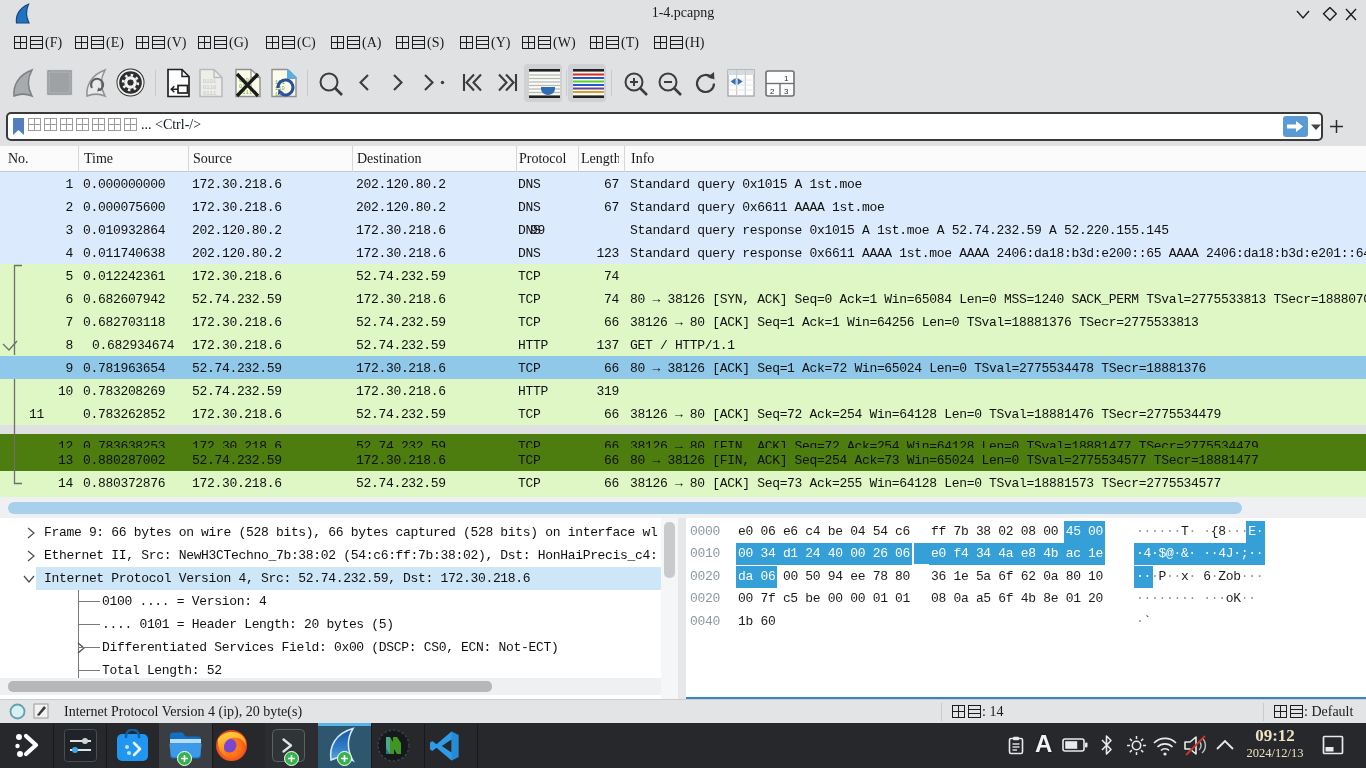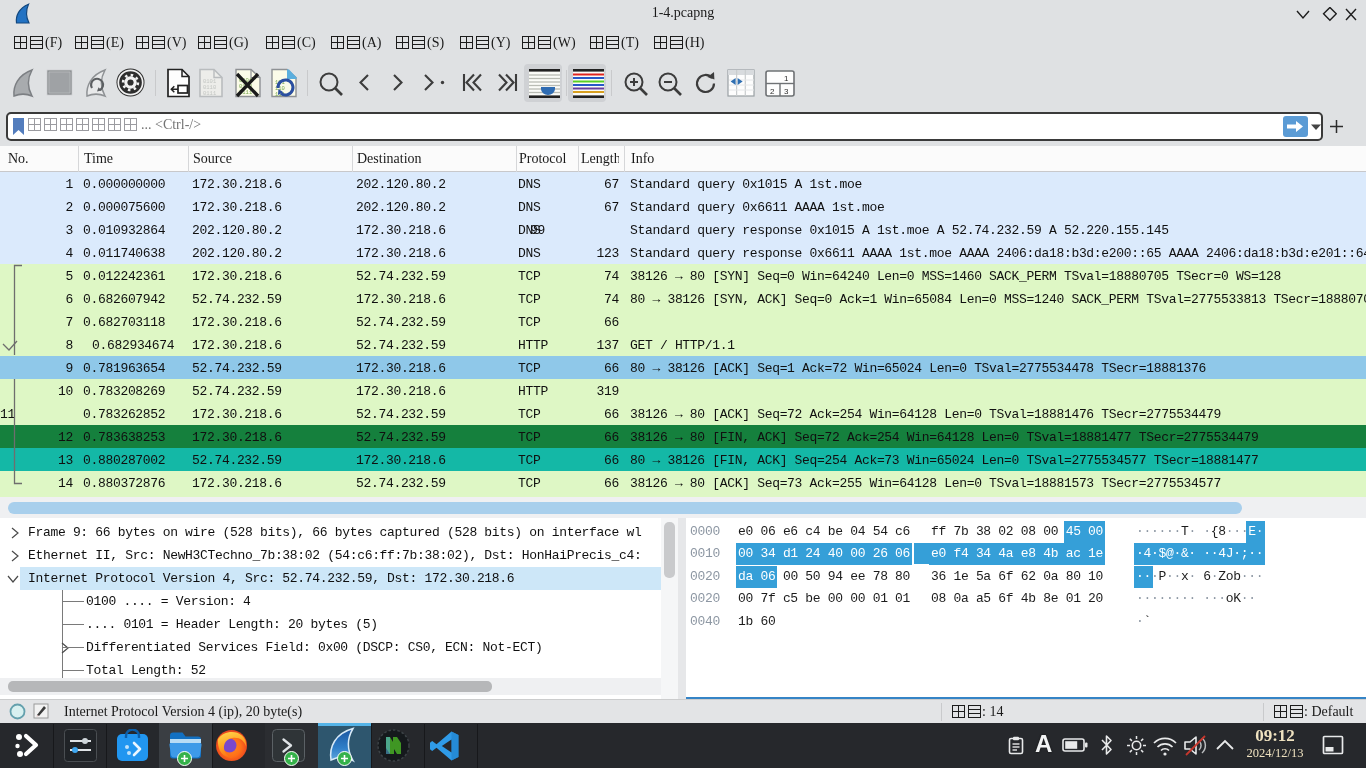--- a/index.html
+++ b/index.html
@@ -192,21 +192,21 @@
         <text x="19" y="11" font-family="Liberation Sans" font-size="8" fill="#2c2c2c">1</text>
         <text x="5" y="23.5" font-family="Liberation Sans" font-size="8" fill="#2c2c2c">2</text>
         <text x="19" y="23.5" font-family="Liberation Sans" font-size="8" fill="#2c2c2c">3</text>
       </svg>
 </div>
 
 <div class="abs" style="left:6px;top:112px;width:1317px;height:29px;background:#fff;border:2px solid #3a3a3a;border-radius:5px"></div>
 <svg class="abs" style="left:11px;top:117px" width="15" height="19" viewBox="0 0 15 19">
       <path d="M2,1 h11 v17 l-5.5,-5 l-5.5,5 Z" fill="#537dbd"></path>
     </svg>
-<div class="abs" style="left:26px;top:117px;font-size:14px;color:#737373" id="fph"><span class="cjk gr"></span><span class="cjk gr"></span><span class="cjk gr"></span><span class="cjk gr"></span><span class="cjk gr"></span><span class="cjk gr"></span><span class="cjk gr"></span><span style="margin-left:3px">... &lt;Ctrl-/&gt;</span></div>
+<div class="abs" style="left:26px;top:117px;font-size:14px;color:#0f172a" id="fph"><span class="cjk gr"></span><span class="cjk gr"></span><span class="cjk gr"></span><span class="cjk gr"></span><span class="cjk gr"></span><span class="cjk gr"></span><span class="cjk gr"></span><span style="margin-left:3px">... &lt;Ctrl-/&gt;</span></div>
 <div class="abs" style="left:1283px;top:116px;width:25px;height:21px;background:#5b9bd5;border-radius:3px"></div>
 <svg class="abs" style="left:1286px;top:120px" width="19" height="13" viewBox="0 0 19 13">
       <path d="M1,4.5 h9 v-3.5 l7,5.5 l-7,5.5 v-3.5 h-9 Z" fill="#fff"></path>
     </svg>
 <svg class="abs" style="left:1310px;top:123px" width="12" height="8" viewBox="0 0 12 8">
       <path d="M1,1.5 h10 l-5,5.5 Z" fill="#454545"></path>
     </svg>
 <svg class="abs" style="left:1329px;top:119px" width="15" height="15" viewBox="0 0 15 15">
       <path d="M7.5,1 v13 M1,7.5 h13" stroke="#2c2c2c" stroke-width="1.5"></path>
     </svg>
@@ -264,38 +264,38 @@
 <div class="c" style="left:530px;width:89px;text-align:right">123</div>
 <div class="c" style="left:630px">Standard query response 0x6611 AAAA 1st.moe AAAA 2406:da18:b3d:e200::65 AAAA 2406:da18:b3d:e201::64</div>
 </div>
 <div class="row" style="top:92px;background:#def7c5">
 <div class="c" style="left:0;width:73px;text-align:right">5</div>
 <div class="c" style="left:83px">0.012242361</div>
 <div class="c" style="left:192px">172.30.218.6</div>
 <div class="c" style="left:356px">52.74.232.59</div>
 <div class="c" style="left:518px">TCP</div>
 <div class="c" style="left:530px;width:89px;text-align:right">74</div>
-<div class="c" style="left:630px">38126 → 80 [SYN] Seq=0 Win=64240 Len=0 MSS=1460 SACK_PERM TSval=18880705 TSecr=0 WS=128</div>
 </div>
 <div class="row" style="top:115px;background:#def7c5">
 <div class="c" style="left:0;width:73px;text-align:right">6</div>
 <div class="c" style="left:83px">0.682607942</div>
 <div class="c" style="left:192px">52.74.232.59</div>
 <div class="c" style="left:356px">172.30.218.6</div>
 <div class="c" style="left:518px">TCP</div>
 <div class="c" style="left:530px;width:89px;text-align:right">74</div>
 <div class="c" style="left:630px">80 → 38126 [SYN, ACK] Seq=0 Ack=1 Win=65084 Len=0 MSS=1240 SACK_PERM TSval=2775533813 TSecr=18880705 WS=64</div>
 </div>
 <div class="row" style="top:138px;background:#def7c5">
 <div class="c" style="left:0;width:73px;text-align:right">7</div>
 <div class="c" style="left:83px">0.682703118</div>
 <div class="c" style="left:192px">172.30.218.6</div>
 <div class="c" style="left:356px">52.74.232.59</div>
 <div class="c" style="left:518px">TCP</div>
 <div class="c" style="left:530px;width:89px;text-align:right">66</div>
+<div class="c" style="left:630px">38126 → 80 [ACK] Seq=1 Ack=1 Win=64256 Len=0 TSval=18881376 TSecr=2775533813</div>
 </div>
 <div class="row" style="top:161px;background:#def7c5">
 <div class="c" style="left:0;width:73px;text-align:right">8</div>
 <div class="c" style="left:92px">0.682934674</div>
 <div class="c" style="left:192px">172.30.218.6</div>
 <div class="c" style="left:356px">52.74.232.59</div>
 <div class="c" style="left:518px">HTTP</div>
 <div class="c" style="left:530px;width:89px;text-align:right">137</div>
 <div class="c" style="left:630px">GET / HTTP/1.1 </div>
 </div>
@@ -310,38 +310,38 @@
 </div>
 <div class="row" style="top:207px;background:#def7c5">
 <div class="c" style="left:0;width:73px;text-align:right">10</div>
 <div class="c" style="left:83px">0.783208269</div>
 <div class="c" style="left:192px">52.74.232.59</div>
 <div class="c" style="left:356px">172.30.218.6</div>
 <div class="c" style="left:518px">HTTP</div>
 <div class="c" style="left:530px;width:89px;text-align:right">319</div>
 </div>
 <div class="row" style="top:230px;background:#def7c5">
-<div class="c" style="left:0;width:73px;text-align:left">11</div>
+<div class="c" style="left:0;width:73px;text-align:center">11</div>
 <div class="c" style="left:83px">0.783262852</div>
 <div class="c" style="left:192px">172.30.218.6</div>
 <div class="c" style="left:356px">52.74.232.59</div>
 <div class="c" style="left:518px">TCP</div>
 <div class="c" style="left:530px;width:89px;text-align:right">66</div>
 <div class="c" style="left:630px">38126 → 80 [ACK] Seq=72 Ack=254 Win=64128 Len=0 TSval=18881476 TSecr=2775534479</div>
 </div>
-<div class="row" style="top:253px;background:#15803d">
+<div class="row" style="top:262px;background:#4d7c0f">
 <div class="c" style="left:0;width:73px;text-align:right">12</div>
 <div class="c" style="left:83px">0.783638253</div>
 <div class="c" style="left:192px">172.30.218.6</div>
 <div class="c" style="left:356px">52.74.232.59</div>
 <div class="c" style="left:518px">TCP</div>
 <div class="c" style="left:530px;width:89px;text-align:right">66</div>
 <div class="c" style="left:630px">38126 → 80 [FIN, ACK] Seq=72 Ack=254 Win=64128 Len=0 TSval=18881477 TSecr=2775534479</div>
 </div>
-<div class="row" style="top:276px;background:#14b8a6">
+<div class="row" style="top:276px;background:#4d7c0f">
 <div class="c" style="left:0;width:73px;text-align:right">13</div>
 <div class="c" style="left:83px">0.880287002</div>
 <div class="c" style="left:192px">52.74.232.59</div>
 <div class="c" style="left:356px">172.30.218.6</div>
 <div class="c" style="left:518px">TCP</div>
 <div class="c" style="left:530px;width:89px;text-align:right">66</div>
 <div class="c" style="left:630px">80 → 38126 [FIN, ACK] Seq=254 Ack=73 Win=65024 Len=0 TSval=2775534577 TSecr=18881477</div>
 </div>
 <div class="row" style="top:299px;background:#def7c5">
 <div class="c" style="left:0;width:73px;text-align:right">14</div>
@@ -357,21 +357,21 @@
 <path d="M22,1.5 H14.5 V91" fill="none" stroke="#6e6e6e" stroke-width="1.3"></path>
 <path d="M14.5,115 V219.5 H22" fill="none" stroke="#6e6e6e" stroke-width="1.3"></path>
 <path d="M3,80 l6,6 l8,-9" fill="none" stroke="#6e6e6e" stroke-width="1.3"></path>
 </svg>
 </div>
 
 <div class="abs" style="left:0;top:497px;width:1366px;height:21px;background:#eff0f2"></div>
 <div class="abs" style="left:8px;top:502px;width:1234px;height:12px;background:#a8cfec;border-radius:6px"></div>
 
 <div class="abs" style="left:0;top:518px;width:1366px;height:181px;background:#fff"></div>
-<div id="dpane" class="abs" style="left:0;top:518px;width:661px;height:160px;overflow:hidden">
+<div id="dpane" class="abs" style="left:16px;top:518px;width:661px;height:160px;overflow:hidden">
 <svg class="abs" style="left:10px;top:9px" width="10" height="12" viewBox="0 0 10 12">
         <path d="M2,1 L8,6 L2,11" fill="none" stroke="#4a4a4a" stroke-width="1.2"></path>
       </svg>
       <div class="dtxt" style="left:28px;top:7px;width:633px;overflow:hidden">Frame 9: 66 bytes on wire (528 bits), 66 bytes captured (528 bits) on interface wl</div>
 <svg class="abs" style="left:10px;top:32px" width="10" height="12" viewBox="0 0 10 12">
         <path d="M2,1 L8,6 L2,11" fill="none" stroke="#4a4a4a" stroke-width="1.2"></path>
       </svg>
       <div class="dtxt" style="left:28px;top:30px;width:633px;overflow:hidden">Ethernet II, Src: NewH3CTechno_7b:38:02 (54:c6:ff:7b:38:02), Dst: HonHaiPrecis_c4:</div>
 <div class="abs" style="left:20px;top:49px;width:641px;height:23px;background:#cde7f8"></div>
       <svg class="abs" style="left:7px;top:56px" width="12" height="10" viewBox="0 0 12 10">

